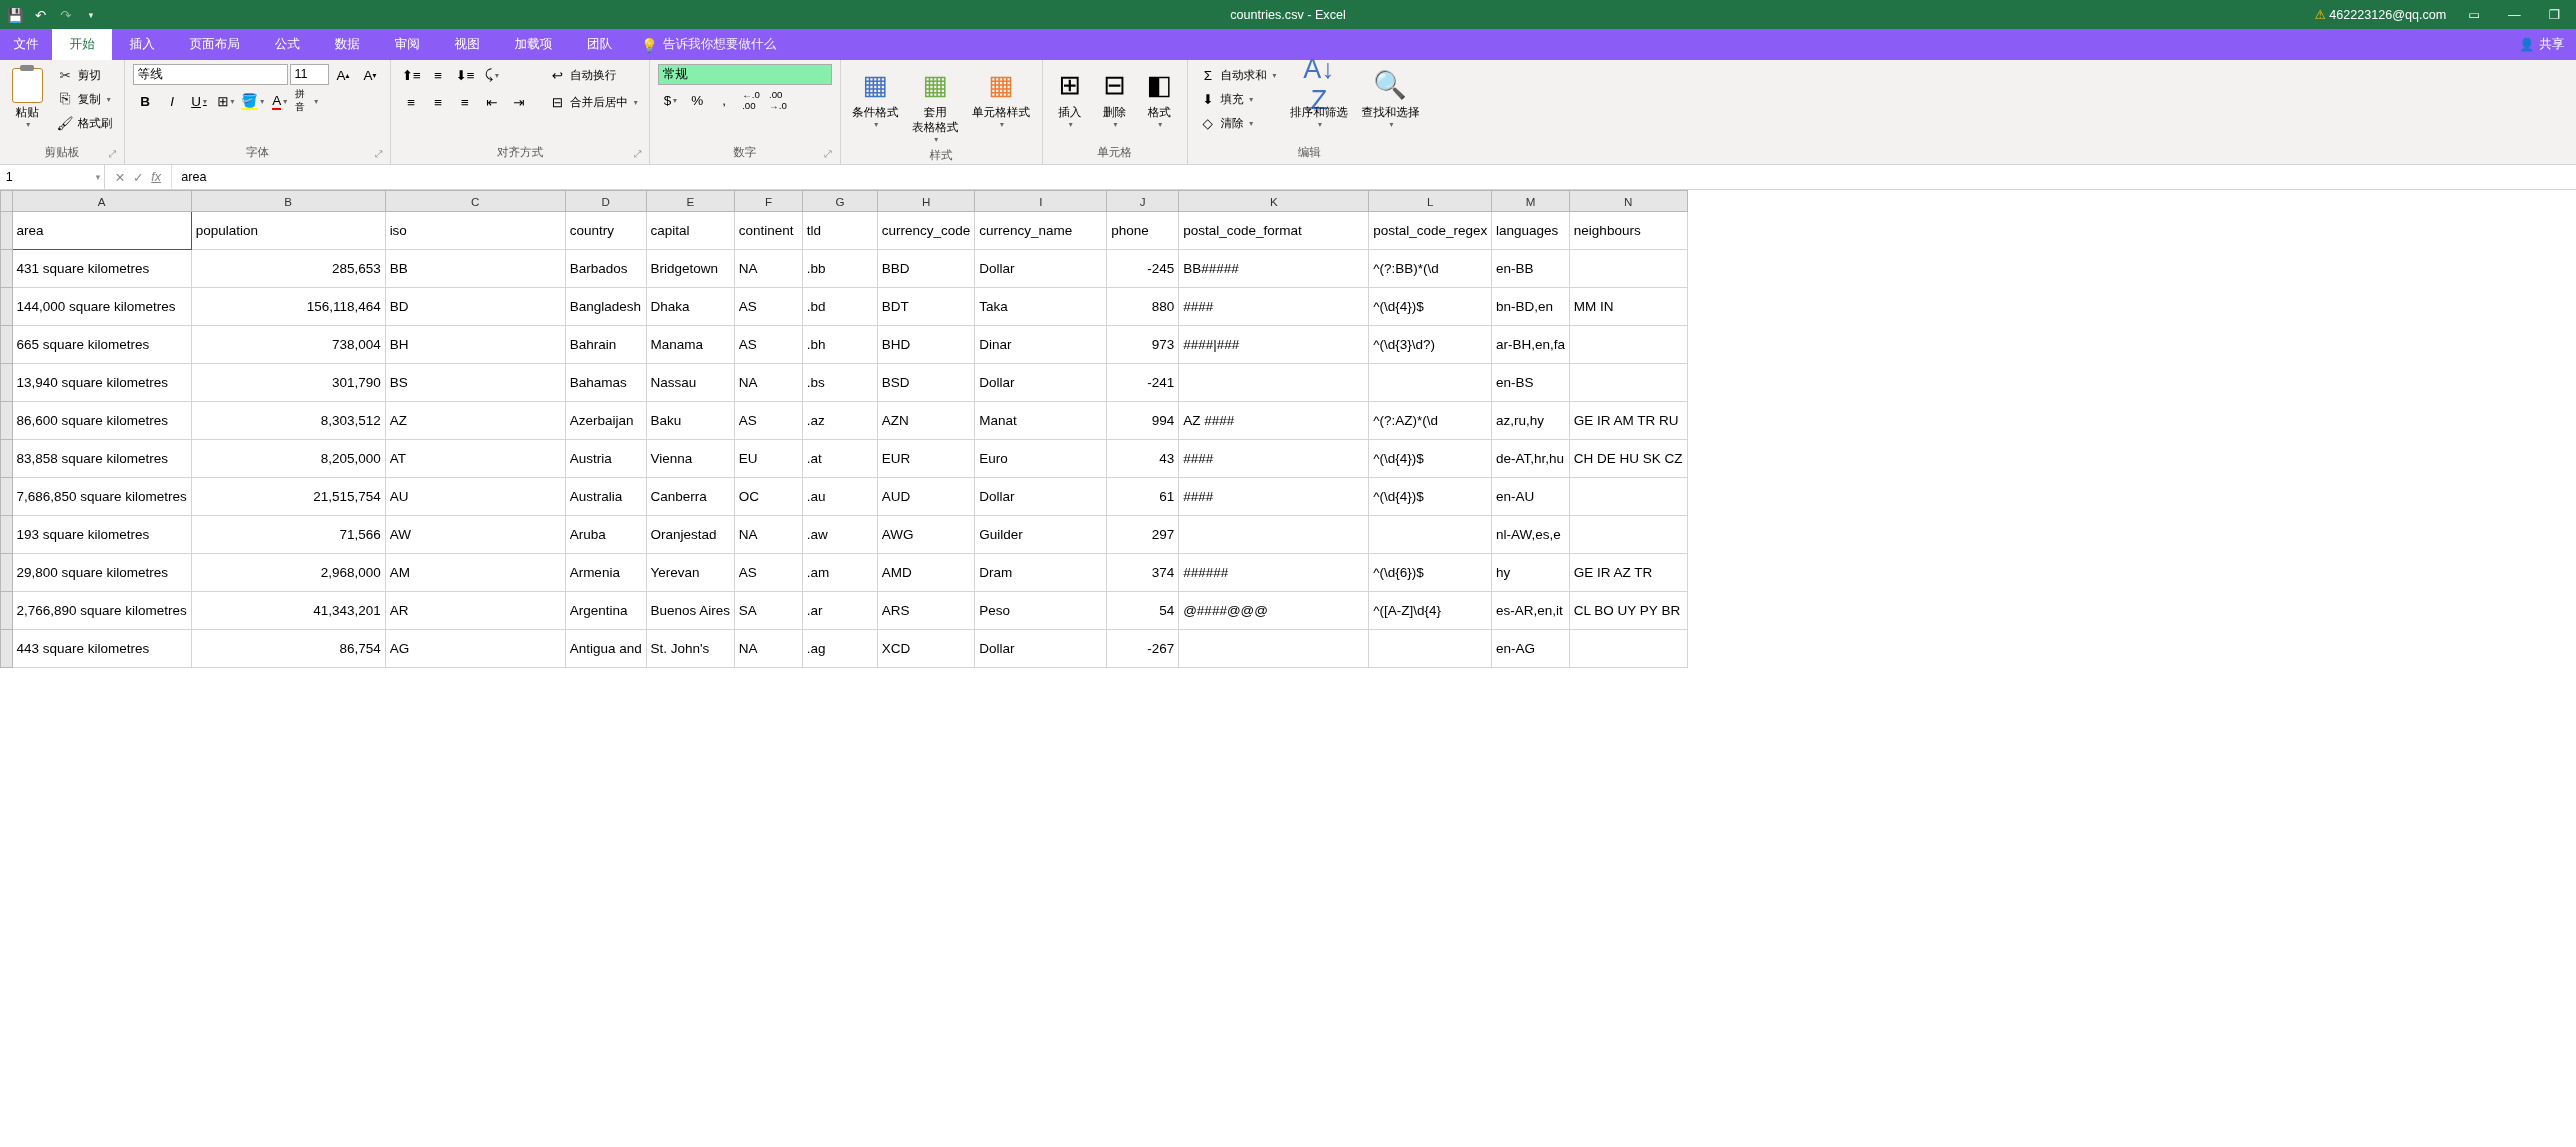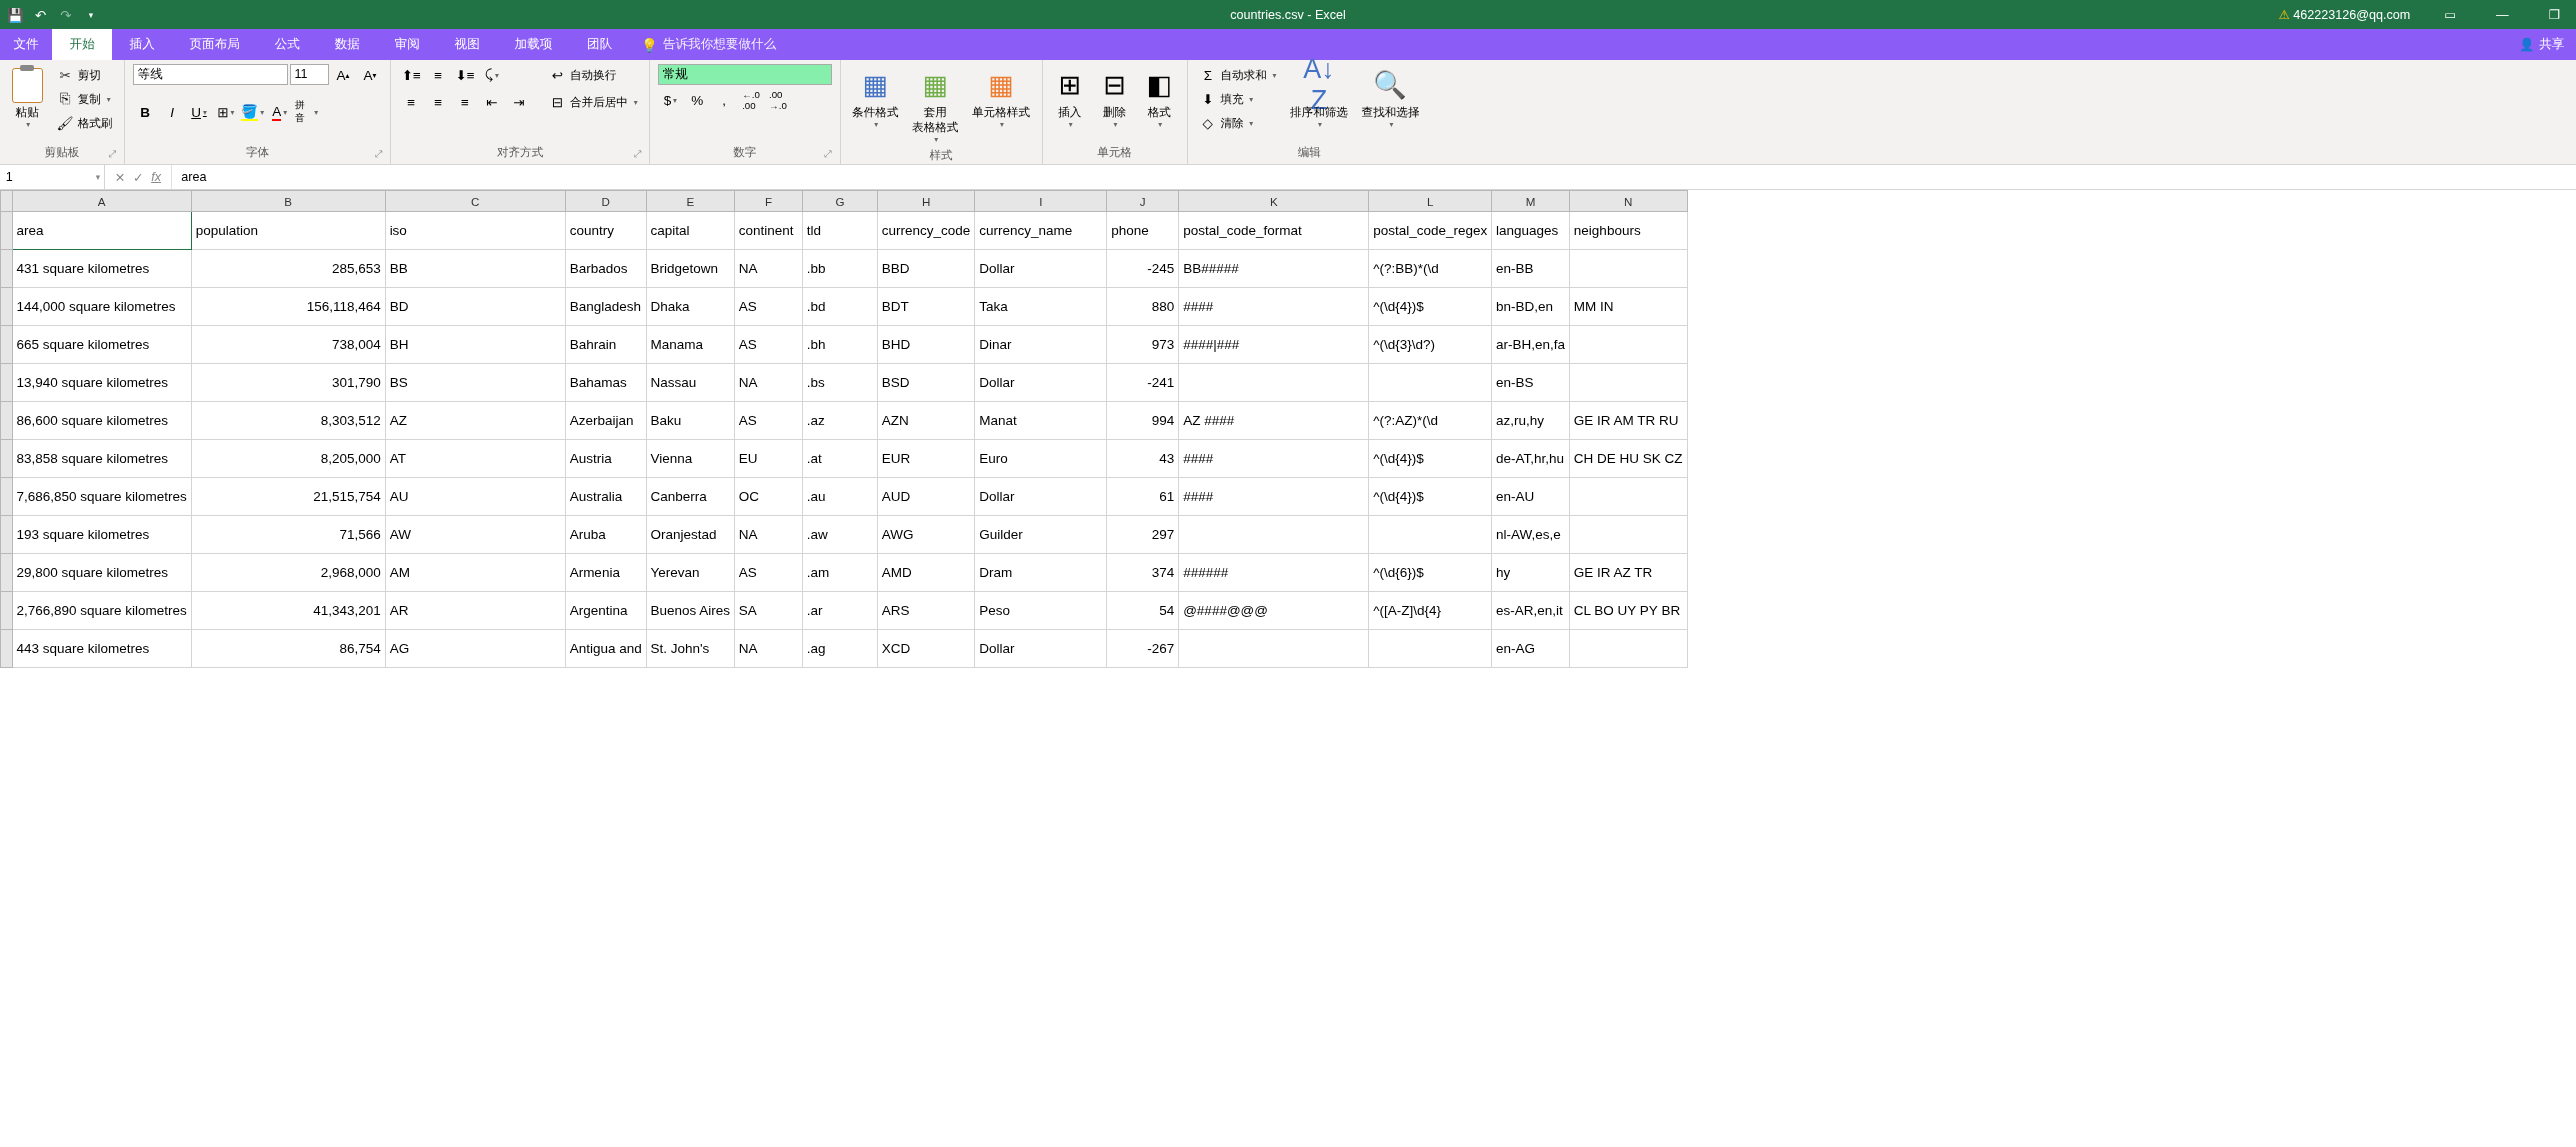--- a/index.html
+++ b/index.html
@@ -3,21 +3,21 @@
   <meta charset="utf-8">
   <style>
     * { margin: 0; padding: 0; box-sizing: border-box; font-family: "Microsoft YaHei", "Segoe UI", Arial, sans-serif; }
     body { background: #fff; font-size: 12.6px; overflow: hidden; }
     
     
     .title-bar { background: #217346; height: 29px; display: flex; align-items: center; color: #fff; position: relative; }
     .title-bar-left { display: flex; align-items: center; gap: 9.7px; padding-left: 7.7px; }
     .title-bar-icon { width: 15.5px; height: 15.5px; display: inline-flex; justify-content: center; align-items: center; font-size: 13.5px; color: #fff; cursor: pointer; }
     .title-bar-center { position: absolute; left: 50%; transform: translateX(-50%); font-size: 12.6px; }
-    .title-bar-right { margin-left: auto; display: flex; align-items: center; gap: 28px; padding-right: 9.7px; }
+    .title-bar-right { margin-left: auto; display: flex; align-items: center; gap: 16px; padding-right: 9.7px; }
     .warn-icon { color: #ffc107; }
     .win-btn { width: 24px; text-align: center; cursor: pointer; font-size: 12.6px; }
     
     
     .tabs-row { background: #8b5cf6; height: 31px; display: flex; align-items: flex-end; color: #fff; font-size: 12.6px; }
     .tab { padding: 6.8px 17.4px; cursor: pointer; }
     .tab.active { background: #fff; color: #217346; }
     .tab.file { padding: 6.8px 13.5px; }
     .tell-me { display: flex; align-items: center; gap: 4.8px; padding: 6.8px 11.6px; opacity: 0.9; }
     .bulb { font-size: 13.5px; }
@@ -134,21 +134,21 @@
         <div class="small-btn">
             <span class="icon">🖌</span>
             <span>格式刷</span>
           </div>
       </div>
     </div>
     <div class="ribbon-group-label"><span>剪贴板</span><span class="expand">⤢</span></div>
   </div>
 
   <div class="ribbon-group">
-    <div class="ribbon-group-content vstack" style="gap:14px">
+    <div class="ribbon-group-content vstack" style="gap:3px">
       <div class="hstack">
         <input class="font-select" value="等线" style="">
         <input class="size-select" value="11" style="">
         <span class="fmt-btn">A<sup style="font-size:7.7px">▴</sup></span>
         <span class="fmt-btn">A<sup style="font-size:7.7px">▾</sup></span>
       </div>
       <div class="hstack">
         <span class="fmt-btn" style="font-weight:bold">B</span>
         <span class="fmt-btn" style="font-style:italic">I</span>
         <span class="fmt-btn" style="text-decoration:underline">U<span class="dropdown-arrow">▾</span></span>

